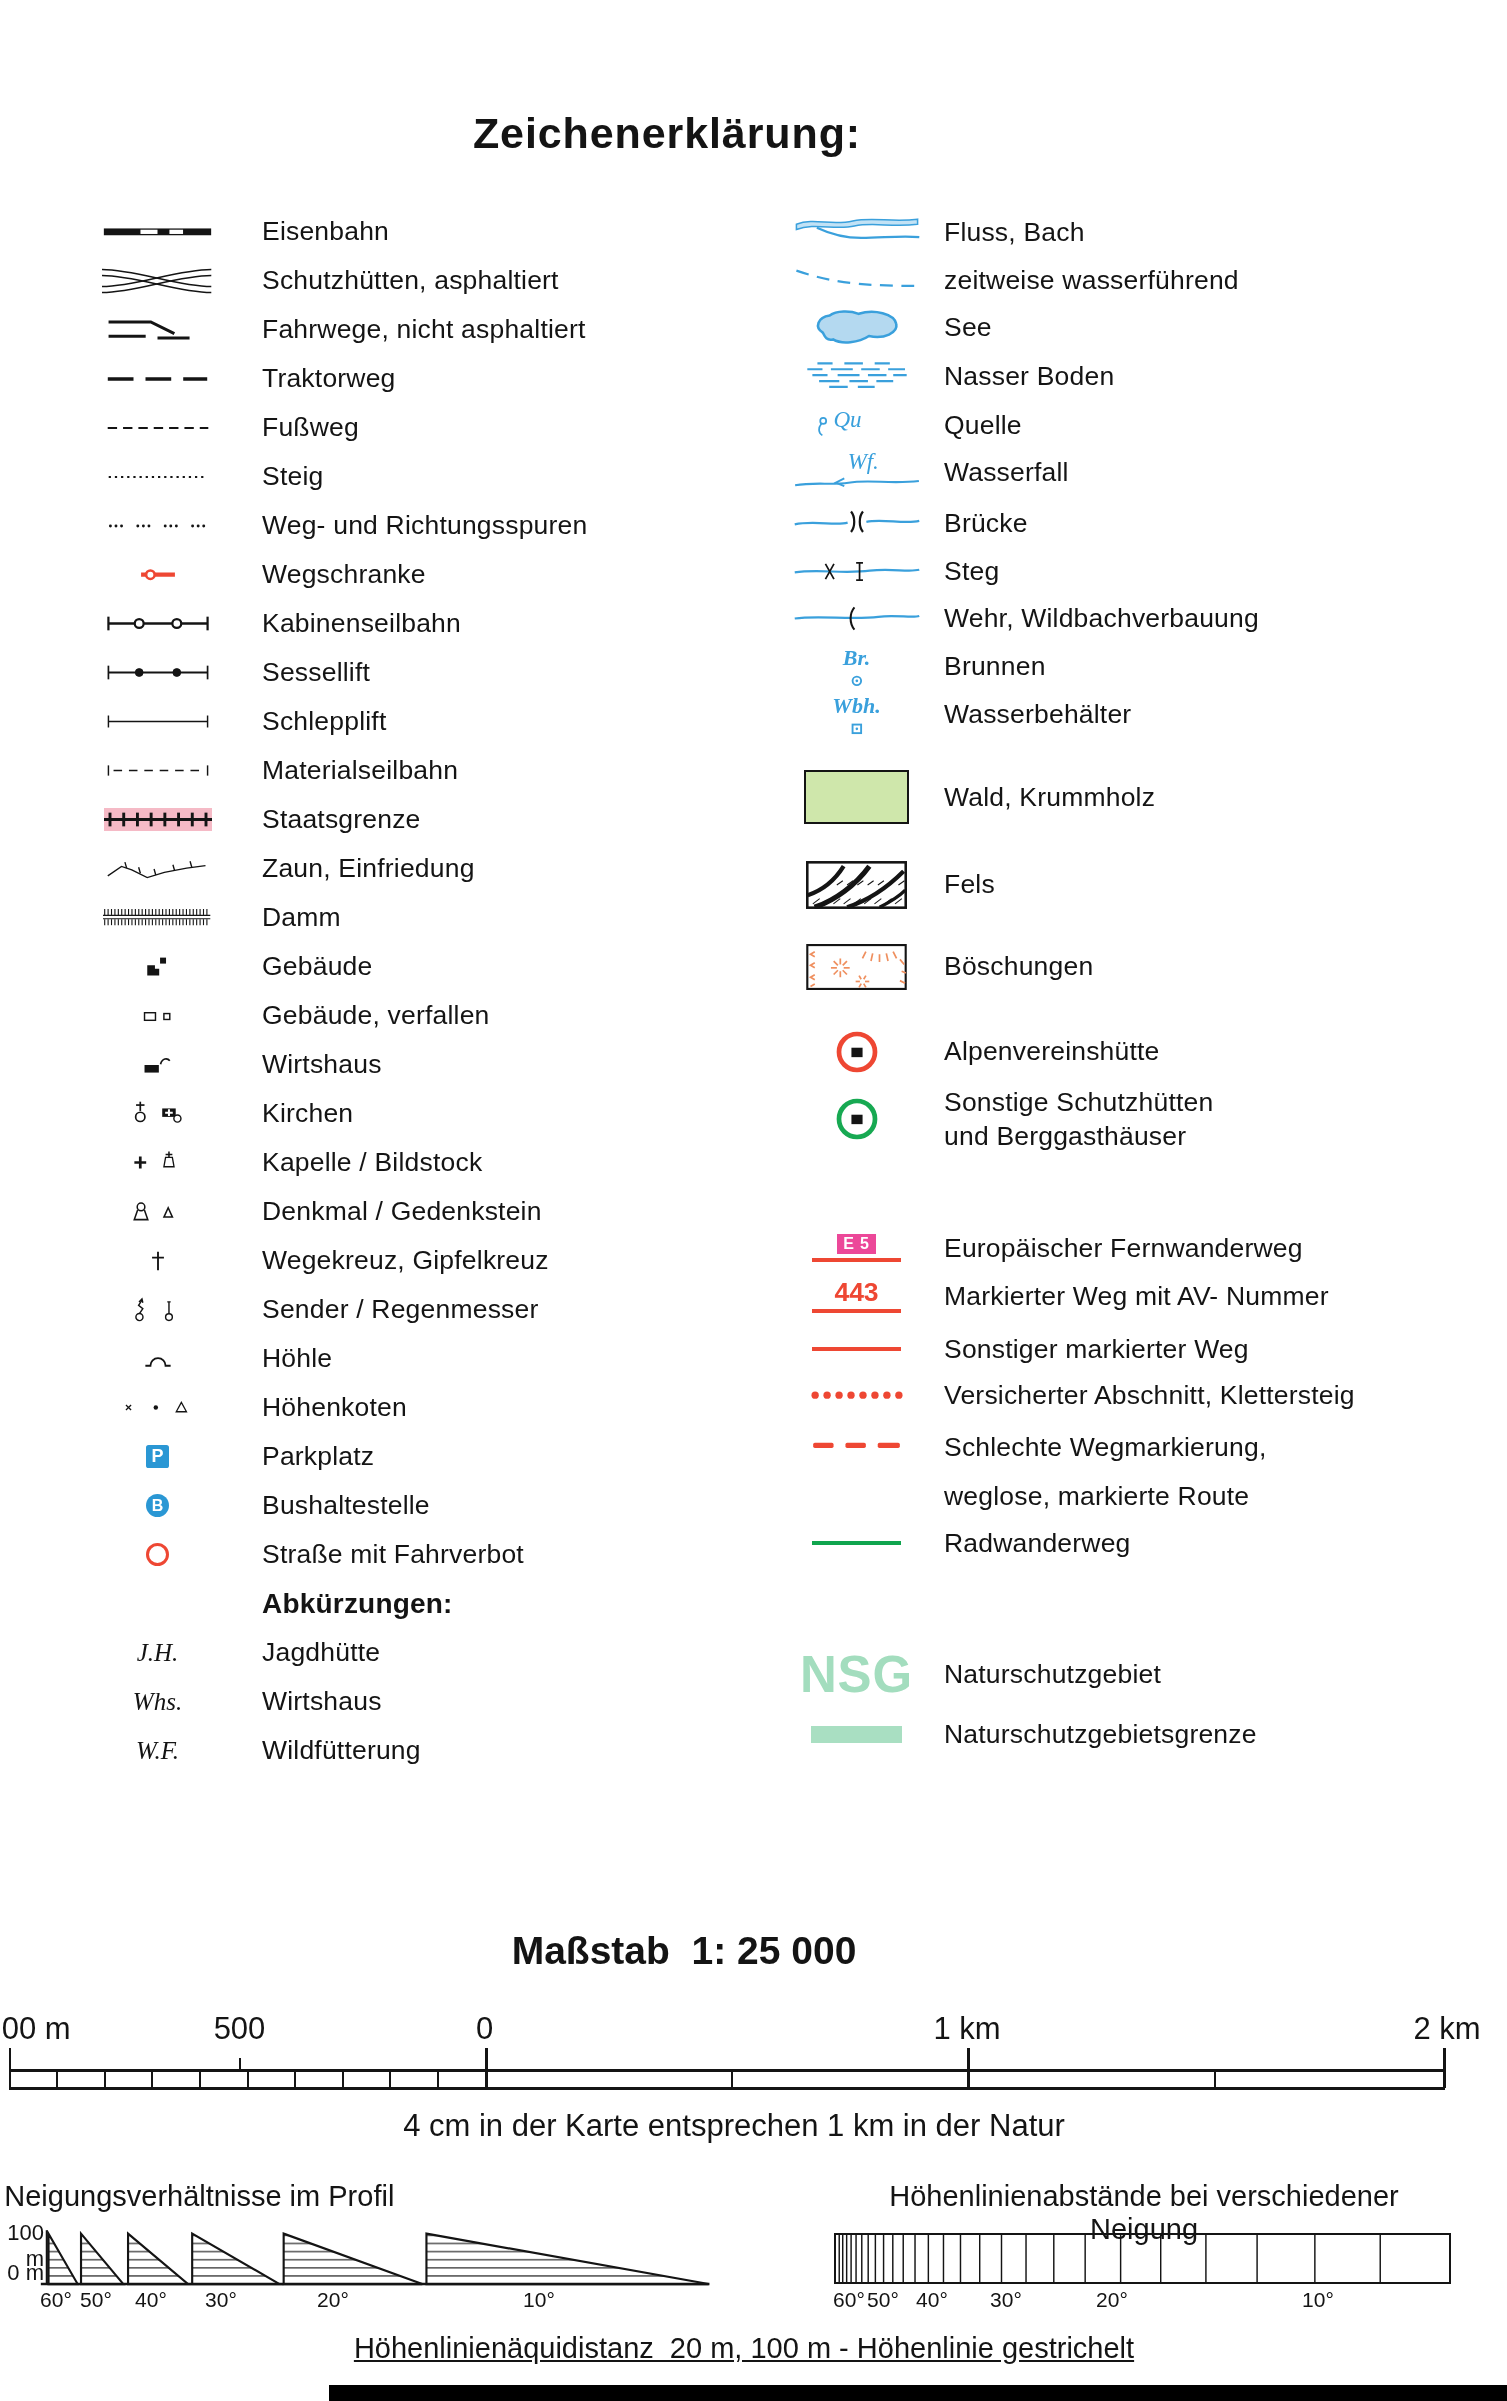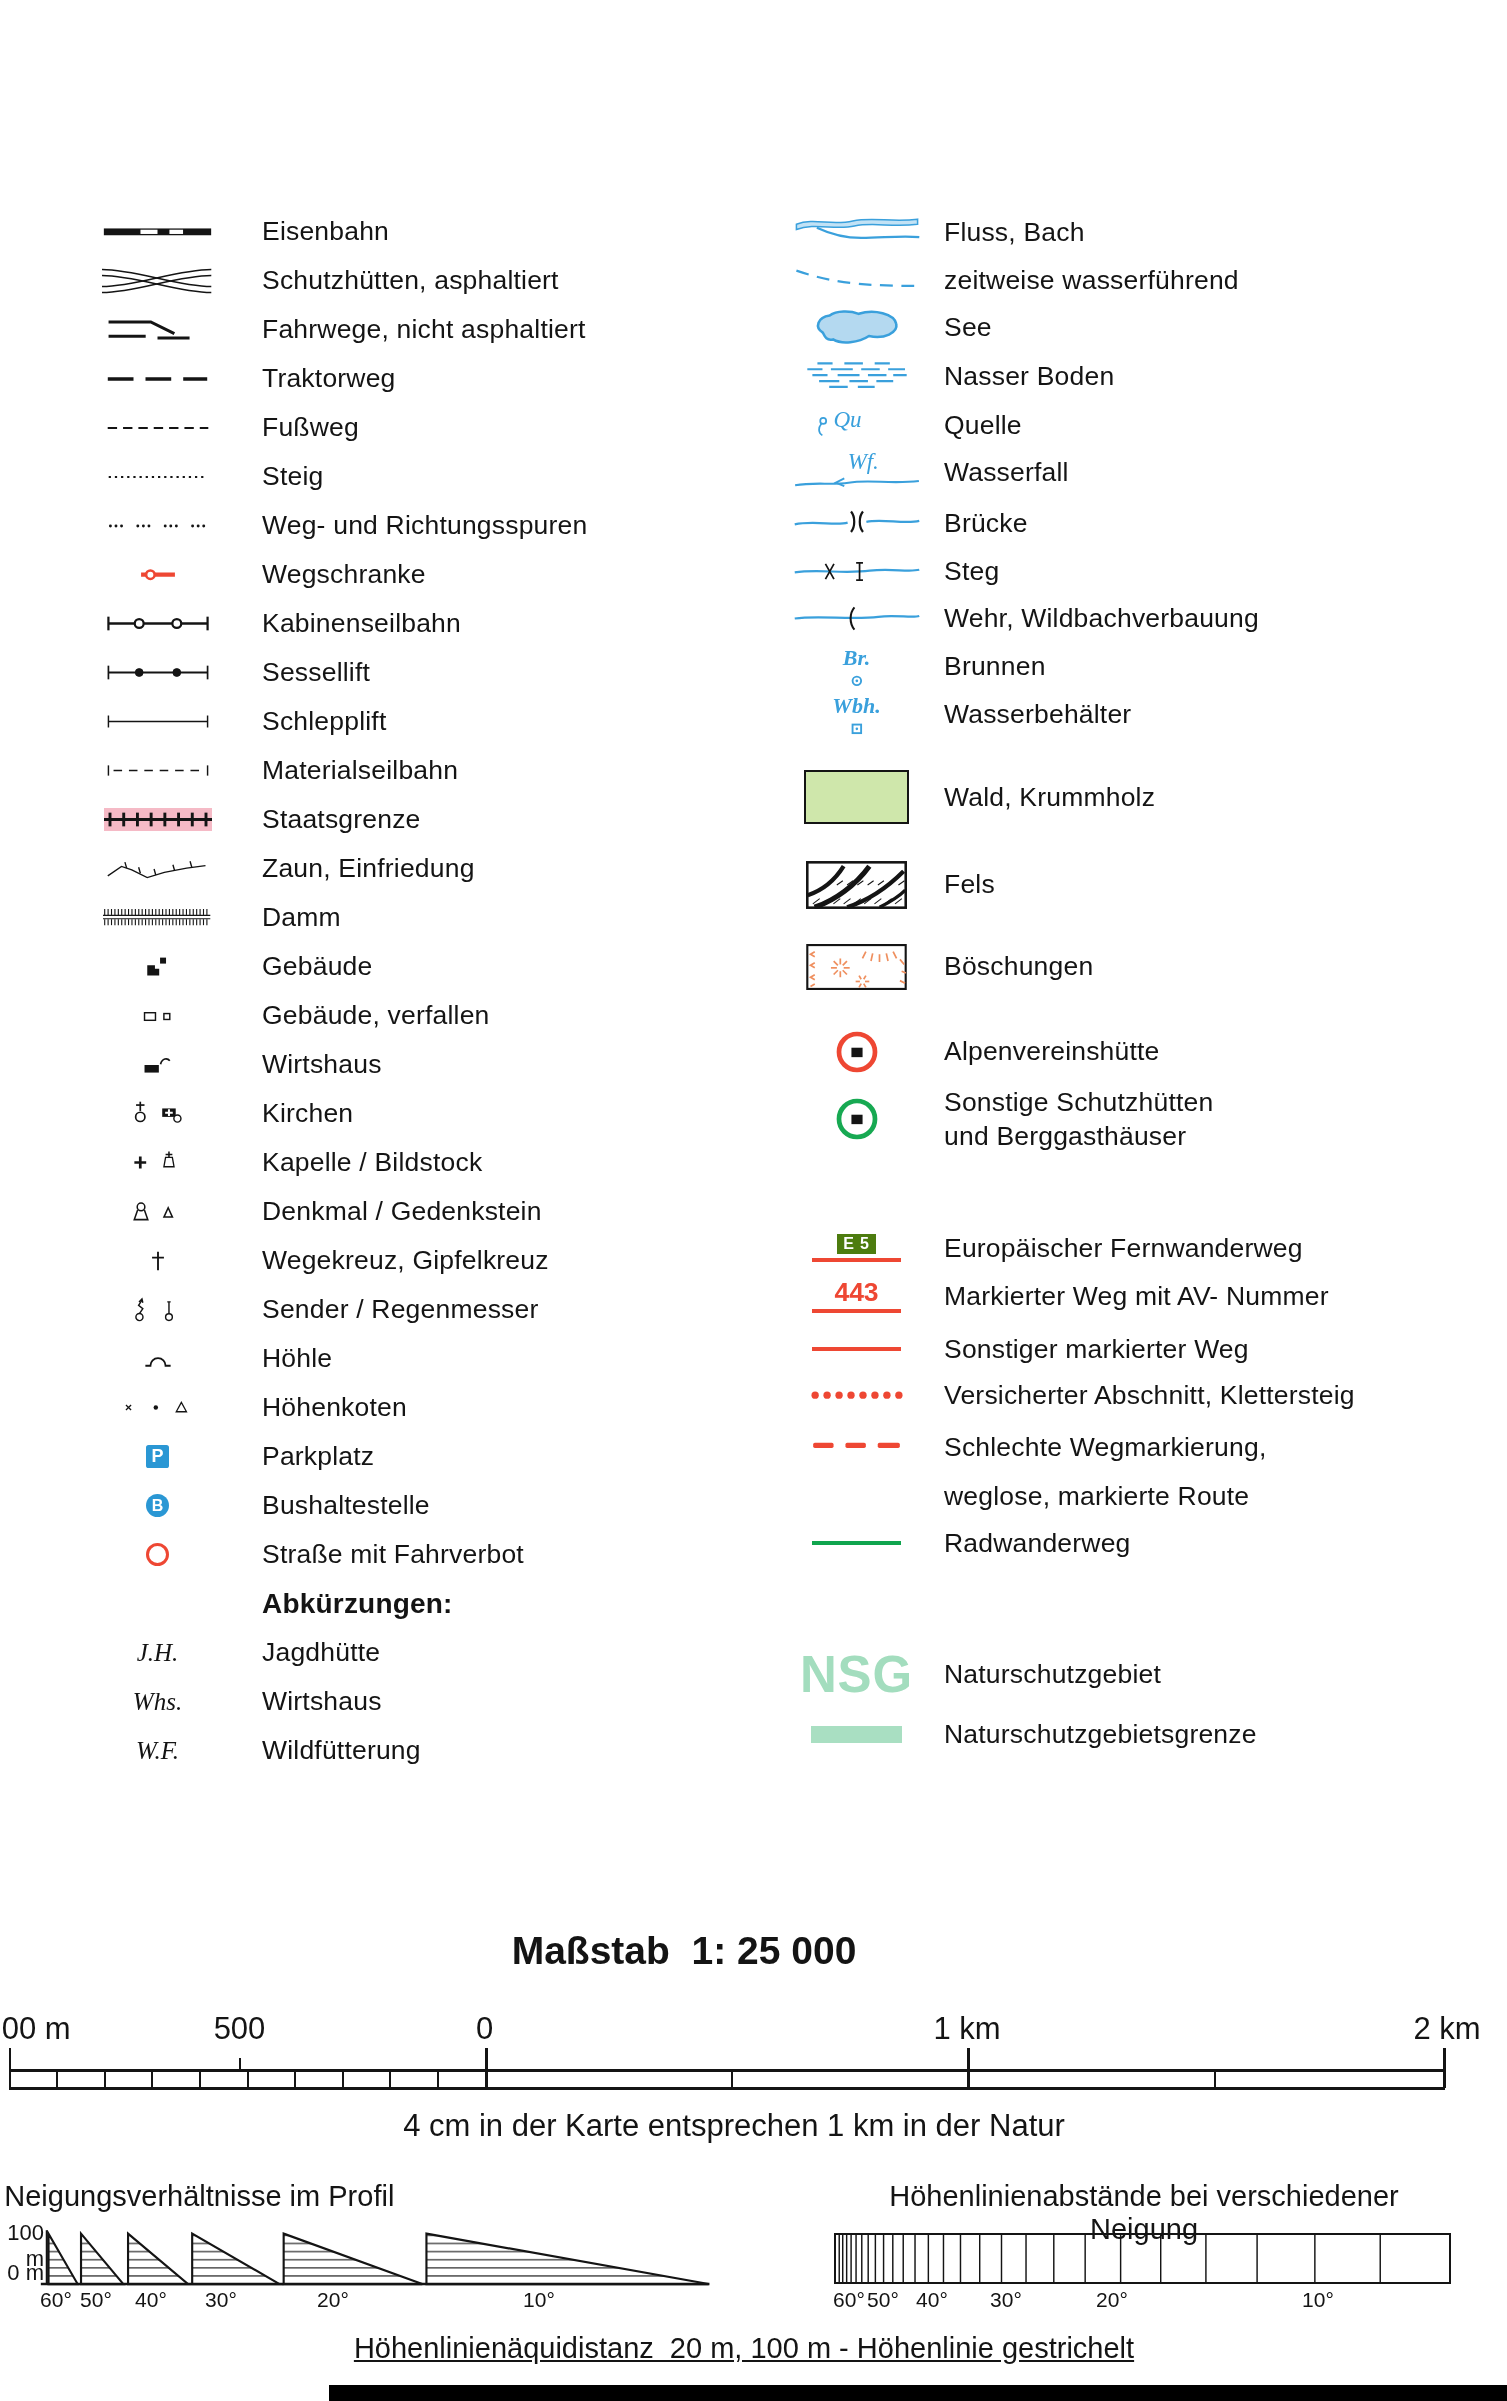--- a/index.html
+++ b/index.html
@@ -34,20 +34,21 @@
   .cbox{position:absolute;left:834px;top:2233px;width:617px;height:51px;box-sizing:border-box;
         border:2.1px solid #141414;}
   .footer{position:absolute;top:2332px;left:0;width:1488px;text-align:center;
           font-size:29px;white-space:pre;text-decoration:underline;}
   .scanbar{position:absolute;left:329px;top:2385px;width:1178px;height:16px;background:#000;}
 </style>
 </head>
 <body>
 
 <div class="page">
+  <div class="title">Zeichenerklärung:</div>
 
   <div class="leftcol">
       <div class="lrow">
         <div class="sym">
           <svg width="109" height="13.7" viewBox="0 0 128 16">
             <rect x="1" y="4" width="126" height="8" fill="#141414"></rect>
             <rect x="44" y="5.5" width="20" height="5" fill="#fff"></rect>
             <rect x="78" y="5.5" width="16" height="5" fill="#fff"></rect>
           </svg>
         </div>
@@ -642,21 +643,21 @@
           </svg>
         </div>
         <div class="lbl" style="line-height: 34px;">
           <span>Sonstige Schutzhütten</span>
           <span>und Berggasthäuser</span>
         </div>
       </div>
       <div class="rrow" style="top: 1217px; height: 62px;">
         <div class="rsym">
           <div style="display:flex;flex-direction:column;align-items:center">
-            <div style="background:#4d7c0f;color:#fff;font-weight:bold;font-size:16px;padding:0.9px 6px;letter-spacing:0.9px">E 5</div>
+            <div style="background:#ec4899;color:#fff;font-weight:bold;font-size:16px;padding:0.9px 6px;letter-spacing:0.9px">E 5</div>
             <div style="width:89px;height:4.3px;background:#ee4733;margin-top:4.3px"></div>
           </div>
         </div>
         <div class="lbl">
           <span>Europäischer Fernwanderweg</span>
         </div>
       </div>
       <div class="rrow" style="top: 1265px; height: 62px;">
         <div class="rsym">
           <div style="display:flex;flex-direction:column;align-items:center">

